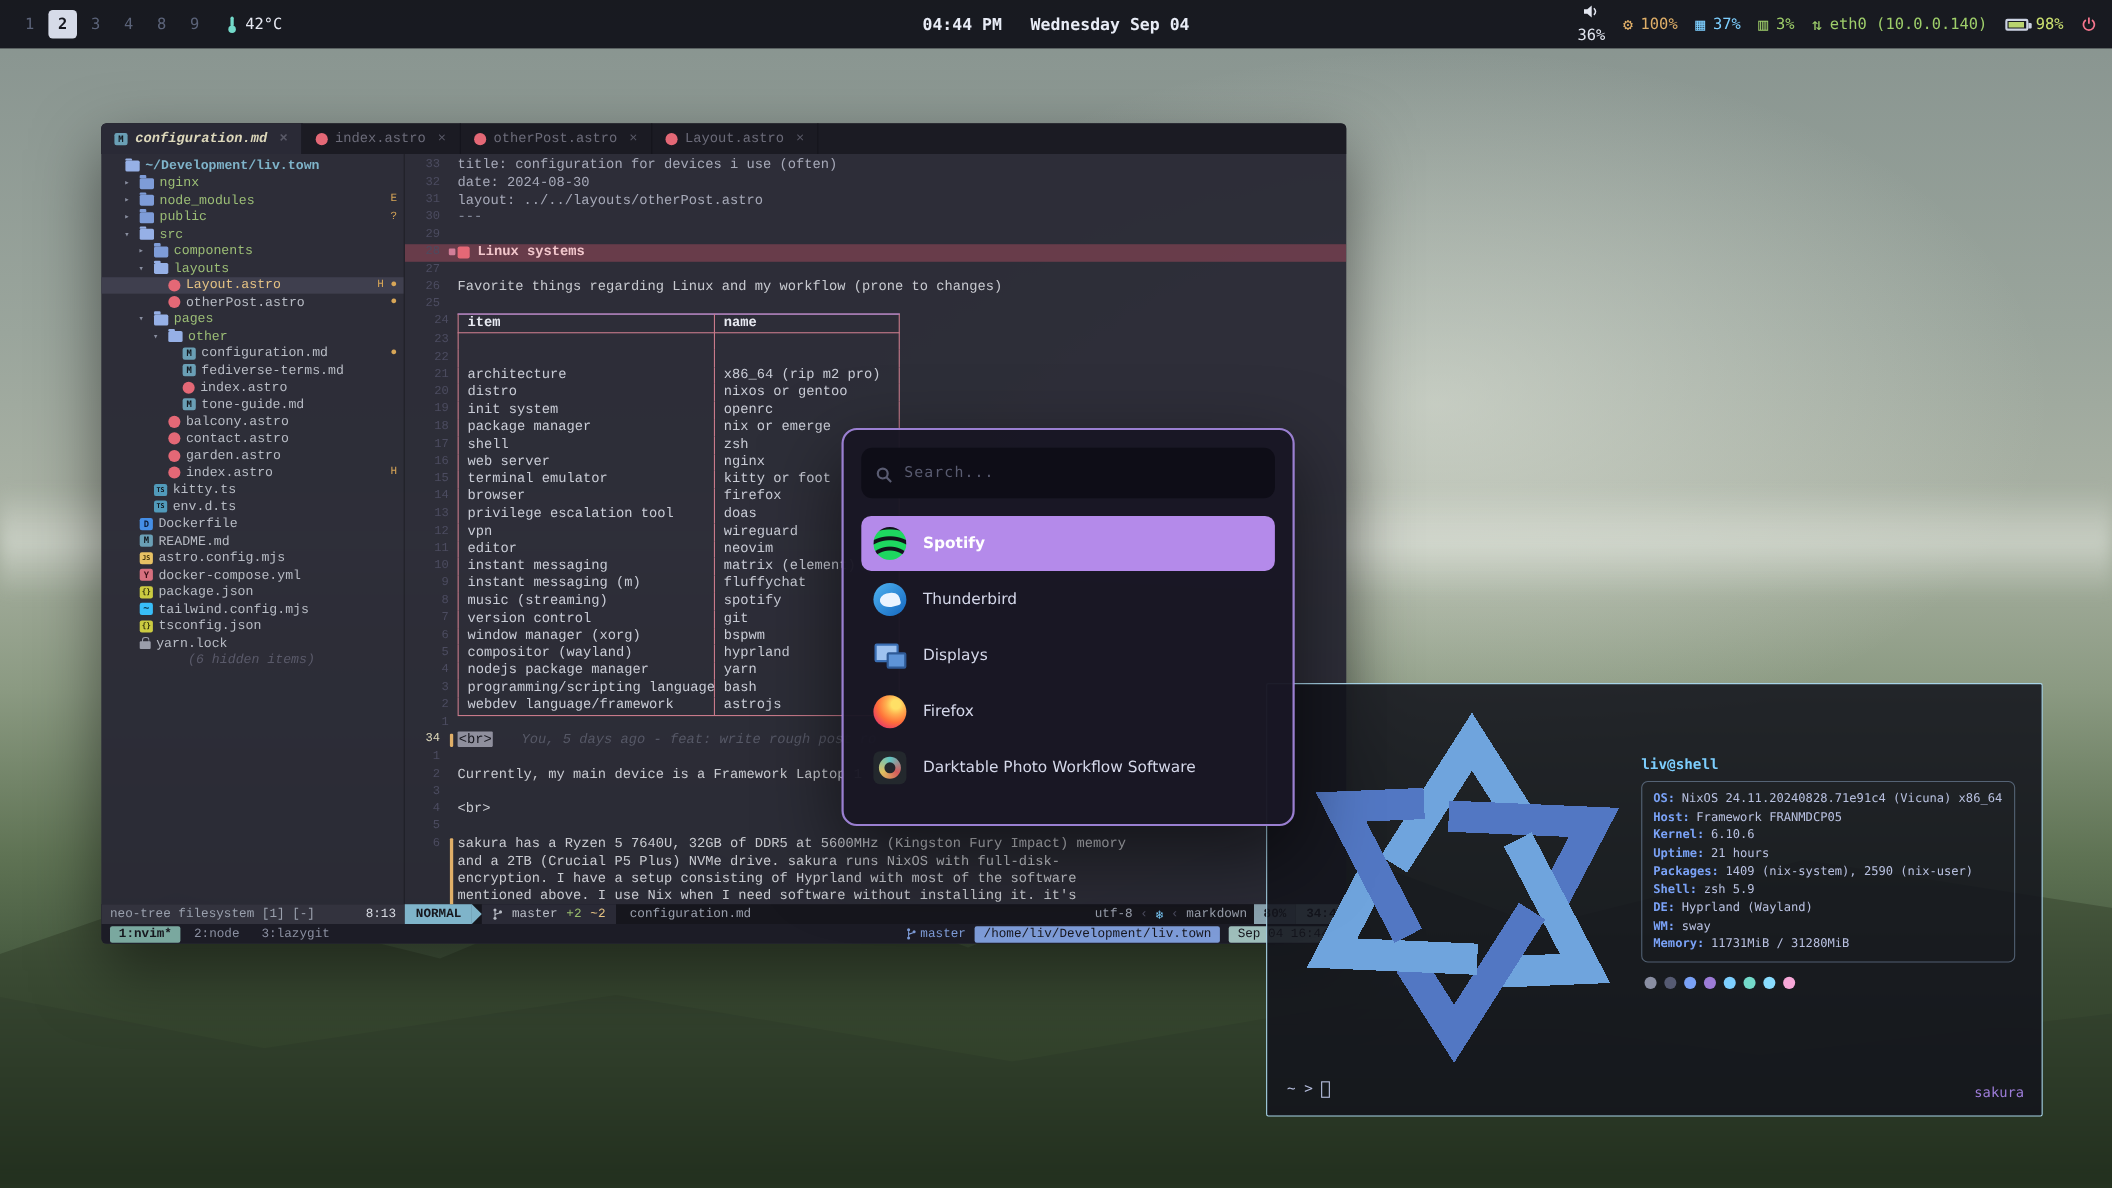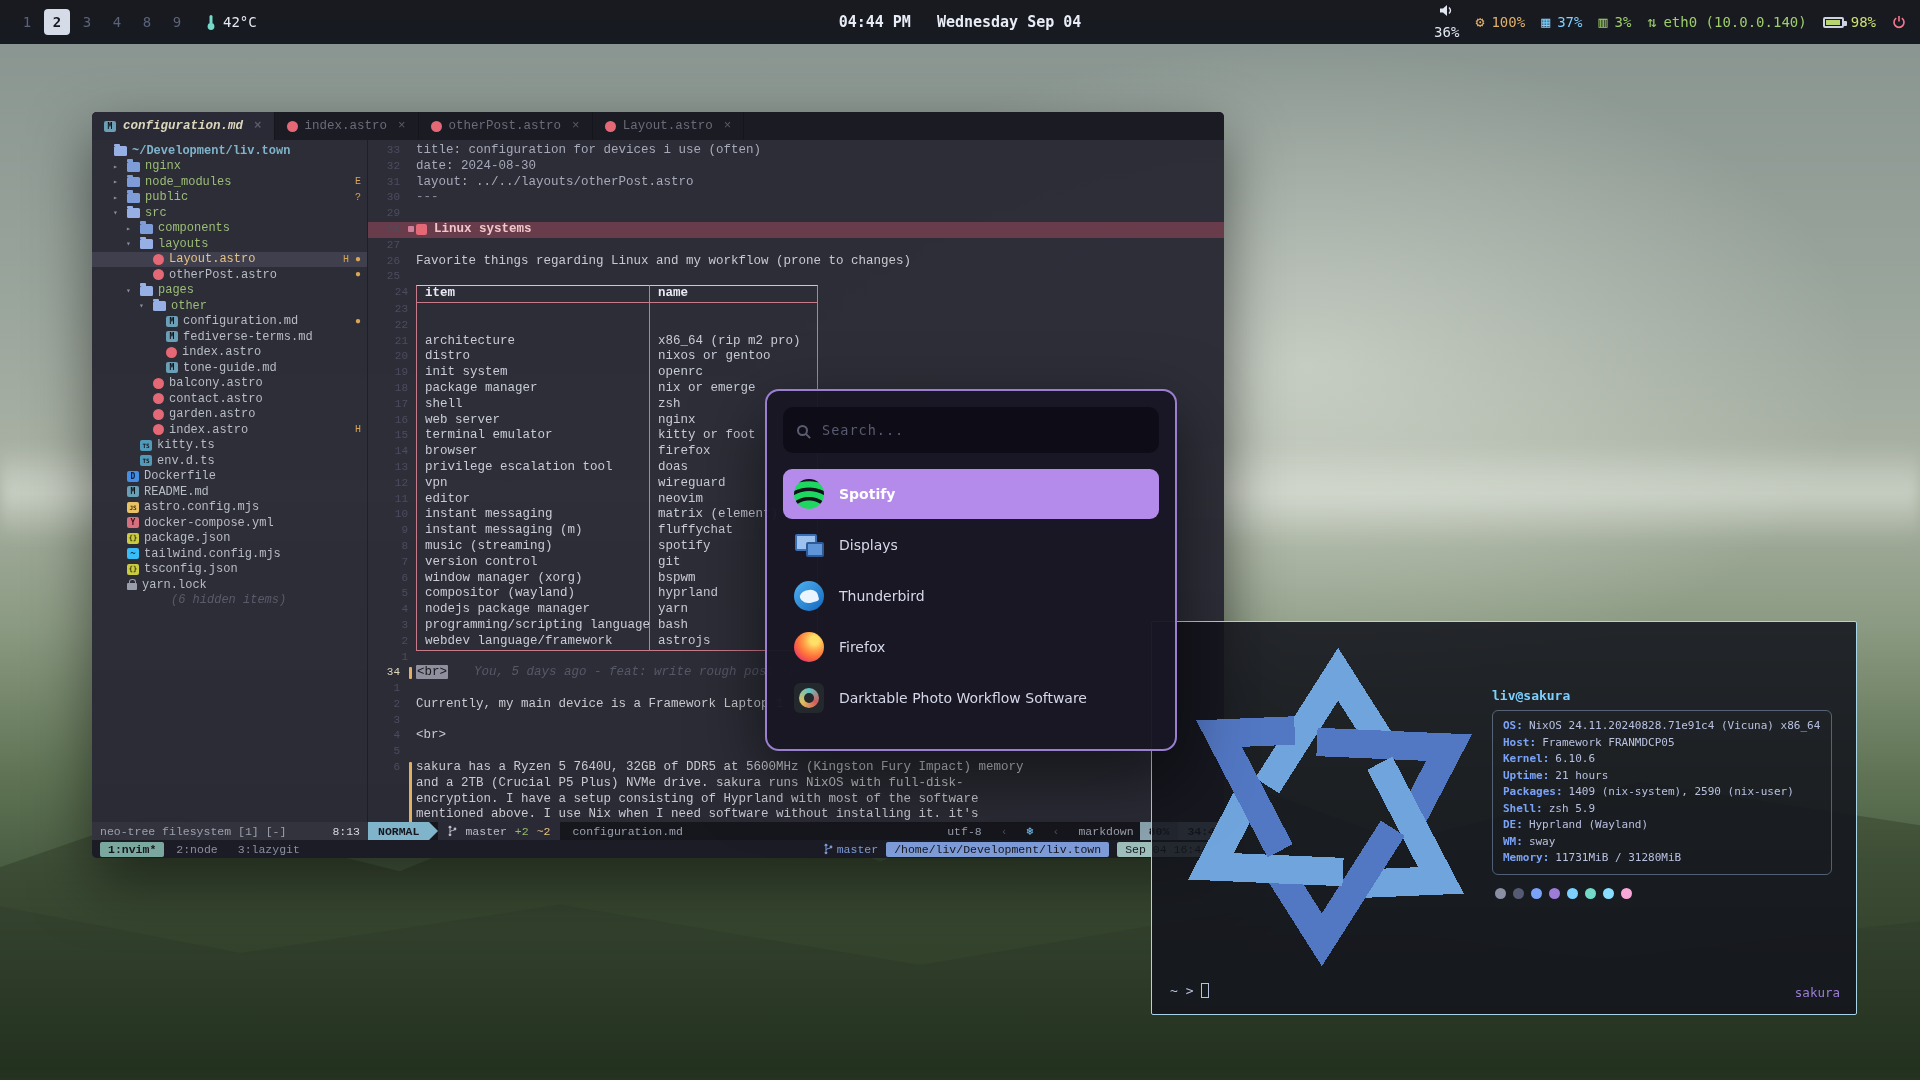--- a/index.html
+++ b/index.html
@@ -113,21 +113,21 @@
   .statusline{height:18px;display:flex;align-items:stretch;background:#16161d;font-size:11.5px;color:#9aa0ad;}
   .sl-tree{width:276px;flex:none;background:#33333e;display:flex;align-items:center;padding:0 8px;}
   .sl-tree .pos{margin-left:auto;color:#d5d8e0;}
   .sl-mode{background:#7fb4ca;color:#16161d;font-weight:bold;display:flex;align-items:center;padding:0 10px;}
   .sl-tri{width:0;height:0;border-top:9px solid transparent;border-bottom:9px solid transparent;border-left:9px solid #7fb4ca;}
   .sl-git{background:#2a2a36;display:flex;align-items:center;gap:8px;padding:0 10px;color:#b8bcc5;}
   .sl-git svg{flex:none;}
   .added{color:#98bb6c;} .changed{color:#e6c384;}
   .sl-file{display:flex;align-items:center;padding:0 12px;}
   .sl-spacer{flex:1;}
-  .sl-right{display:flex;align-items:center;gap:19px;padding:0 6px;}
+  .sl-right{display:flex;align-items:center;gap:7px;padding:0 6px;}
   .sl-sep{color:#4c4c60;} .sl-os{color:#7dcfff;}
   .sl-prog{background:#8ba4b0;color:#16161d;font-weight:bold;display:flex;align-items:center;padding:0 9px;}
   .sl-pos{background:#a3c7cc;color:#16161d;font-weight:bold;display:flex;align-items:center;padding:0 9px;}
   
   .tmuxbar{height:18px;background:#1c1c26;display:flex;align-items:center;gap:6px;padding:0 8px;font-size:11.5px;color:#8a8fa0;}
   .tw{padding:1px 8px;border-radius:2px;}
   .tw.active{background:#7aa89f;color:#16161d;font-weight:bold;}
   .tm-right{margin-left:auto;display:flex;align-items:center;gap:8px;}
   .tm-branch{color:#7e9cd8;display:flex;align-items:center;gap:4px;}
   .tm-path{background:#7e9cd8;color:#16161d;padding:1px 8px;border-radius:2px;}
@@ -820,27 +820,27 @@
     <input type="text" placeholder="Search..." style="">
   </div>
   <div>
 
       <div class="litem selected">
         <span class="lic spotify-icon"></span>
         <span>Spotify</span>
       </div>
 
       <div class="litem">
+        <span class="lic thunderbird-icon"></span>
+        <span>Thunderbird</span>
+      </div>
+
+      <div class="litem">
         <span class="lic displays-icon"></span>
         <span>Displays</span>
-      </div>
-
-      <div class="litem">
-        <span class="lic thunderbird-icon"></span>
-        <span>Thunderbird</span>
       </div>
 
       <div class="litem">
         <span class="lic firefox-icon"></span>
         <span>Firefox</span>
       </div>
 
       <div class="litem">
         <span class="lic darktable-icon"></span>
         <span>Darktable Photo Workflow Software</span>
@@ -854,21 +854,21 @@
       <path d="M -62 -21 L 8 -131 L 48 -68" style="stroke:var(--nix-light,#6FA4DD)"></path>
       <path d="M -62 -21 L 8 -131 L 48 -68" style="stroke:var(--nix-dark,#5277C3)" transform="rotate(60)"></path>
       <path d="M -62 -21 L 8 -131 L 48 -68" style="stroke:var(--nix-light,#6FA4DD)" transform="rotate(120)"></path>
       <path d="M -62 -21 L 8 -131 L 48 -68" style="stroke:var(--nix-dark,#5277C3)" transform="rotate(180)"></path>
       <path d="M -62 -21 L 8 -131 L 48 -68" style="stroke:var(--nix-light,#6FA4DD)" transform="rotate(240)"></path>
       <path d="M -62 -21 L 8 -131 L 48 -68" style="stroke:var(--nix-dark,#5277C3)" transform="rotate(300)"></path>
     </g>
   </svg>
 
   <div class="finfo">
-    <div class="ftitle">liv@sakura</div>
+    <div class="ftitle">liv@shell</div>
     <div class="fbox">
 
         <div class="frow">
           <span class="flabel">OS:</span>
           <span class="fvalue">NixOS 24.11.20240828.71e91c4 (Vicuna) x86_64</span>
         </div>
 
         <div class="frow">
           <span class="flabel">Host:</span>
           <span class="fvalue">Framework FRANMDCP05</span>

